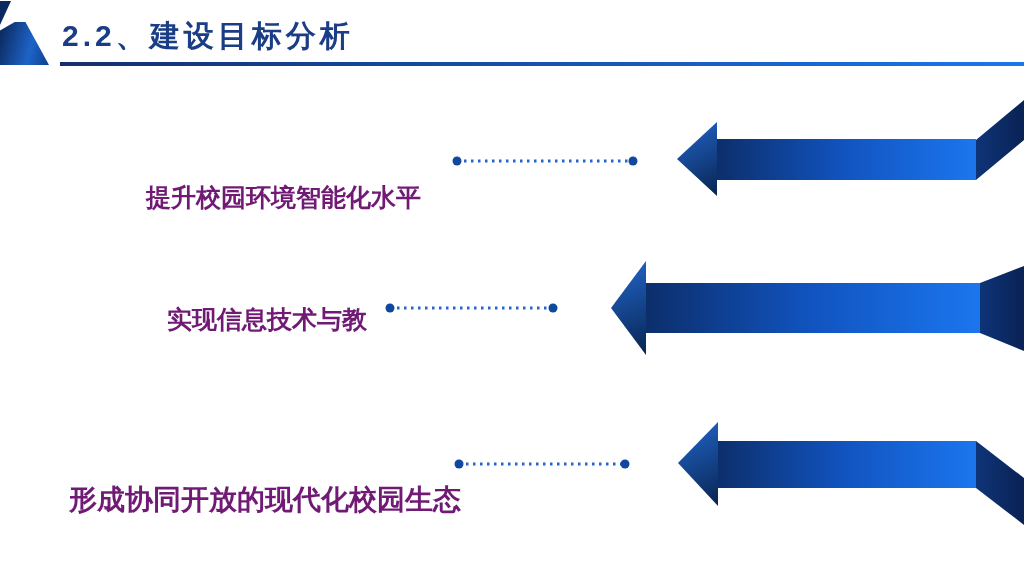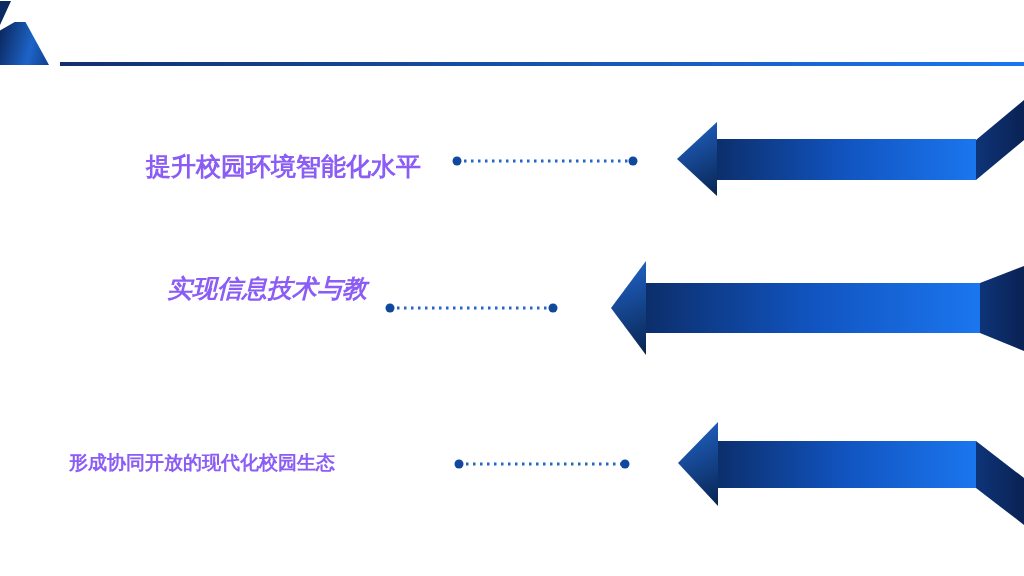--- a/index.html
+++ b/index.html
@@ -27,37 +27,38 @@
     font-size:30px;line-height:1.15;font-weight:bold;
     color:#1a3d85;letter-spacing:4px;white-space:nowrap;
   }
   .title-underline{
     position:absolute;left:60px;top:62px;width:964px;height:4px;
     background:linear-gradient(to right,#132f6d 0%,#1b76f0 100%);
   }
 
   
   .item-label{
-    position:absolute;color:#8b5cf6;font-weight:bold;white-space:nowrap;
+    position:absolute;color:#701a75;font-weight:bold;white-space:nowrap;margin-top:31px;
   }
   .label-1{left:146px;top:151px;font-size:25px;line-height:1.2;}
-  .label-2{left:167px;top:268px;font-size:25px;line-height:41px;font-style:italic;}
+  .label-2{left:167px;top:268px;font-size:25px;line-height:41px;}
   .label-2 span{display:block;}
-  .label-3{left:69px;top:452px;font-size:19px;line-height:1.2;}
+  .label-3{left:69px;top:452px;font-size:28px;line-height:1.2;}
 
   .arrow-layer{position:absolute;left:0;top:0;width:1024px;height:576px;}
 </style>
 </head>
 <body>
 
 <div class="slide">
 
   <div class="corner-sliver"></div>
   <div class="corner-flag"></div>
 
+  <div class="slide-title">2.2、建设目标分析</div>
   <div class="title-underline"></div>
 
   <div class="item-label label-1">
     <span>提升校园环境智能化水平</span>
   </div>
   <div class="item-label label-2">
     <span>实现信息技术与教</span>
   </div>
   <div class="item-label label-3">
     <span>形成协同开放的现代化校园生态</span>

